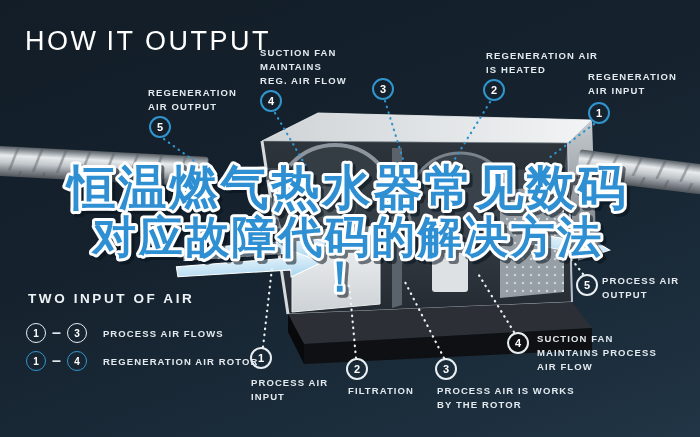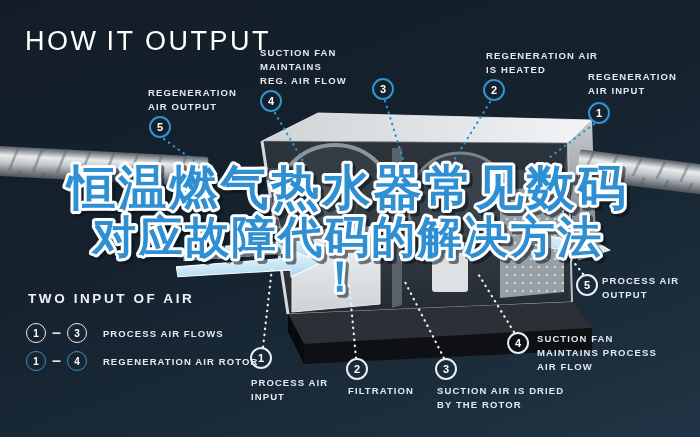--- a/index.html
+++ b/index.html
@@ -168,21 +168,21 @@
   <div class="num blue" style="left:588px; top:102px;">1</div>
 
   <div class="num white" style="left:250px; top:347px;">1</div>
   <div class="lbl" style="left:251px; top:376px;">PROCESS AIR
 INPUT</div>
 
   <div class="num white" style="left:346px; top:358px;">2</div>
   <div class="lbl" style="left:348px; top:384px;">FILTRATION</div>
 
   <div class="num white" style="left:435px; top:358px;">3</div>
-  <div class="lbl" style="left:437px; top:384px;">SUCTION AIR IS DRIED
+  <div class="lbl" style="left:437px; top:384px;">PROCESS AIR IS WORKS
 BY THE ROTOR</div>
 
   <div class="num white" style="left:507px; top:332px;">4</div>
   <div class="lbl" style="left:537px; top:332px;">SUCTION FAN
 MAINTAINS PROCESS
 AIR FLOW</div>
 
   <div class="num white" style="left:576px; top:274px;">5</div>
   <div class="lbl" style="left:602px; top:274px;">PROCESS AIR
 OUTPUT</div>

